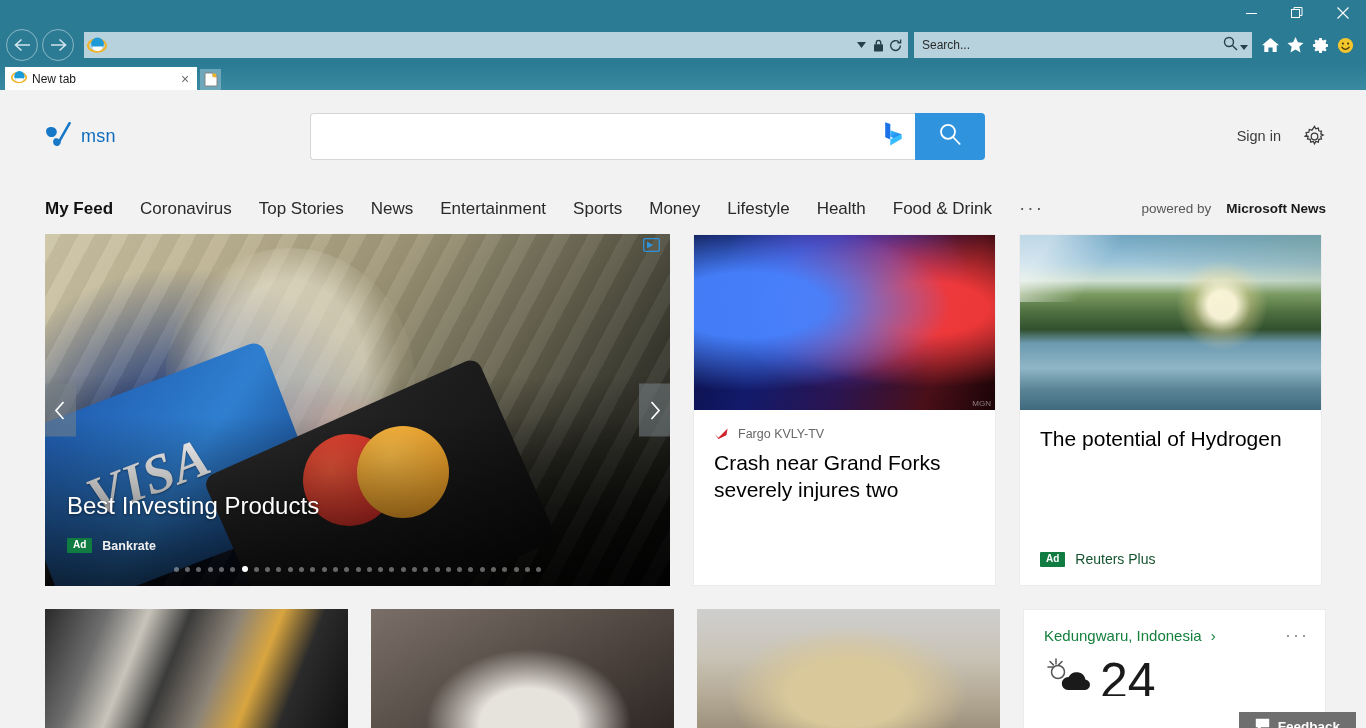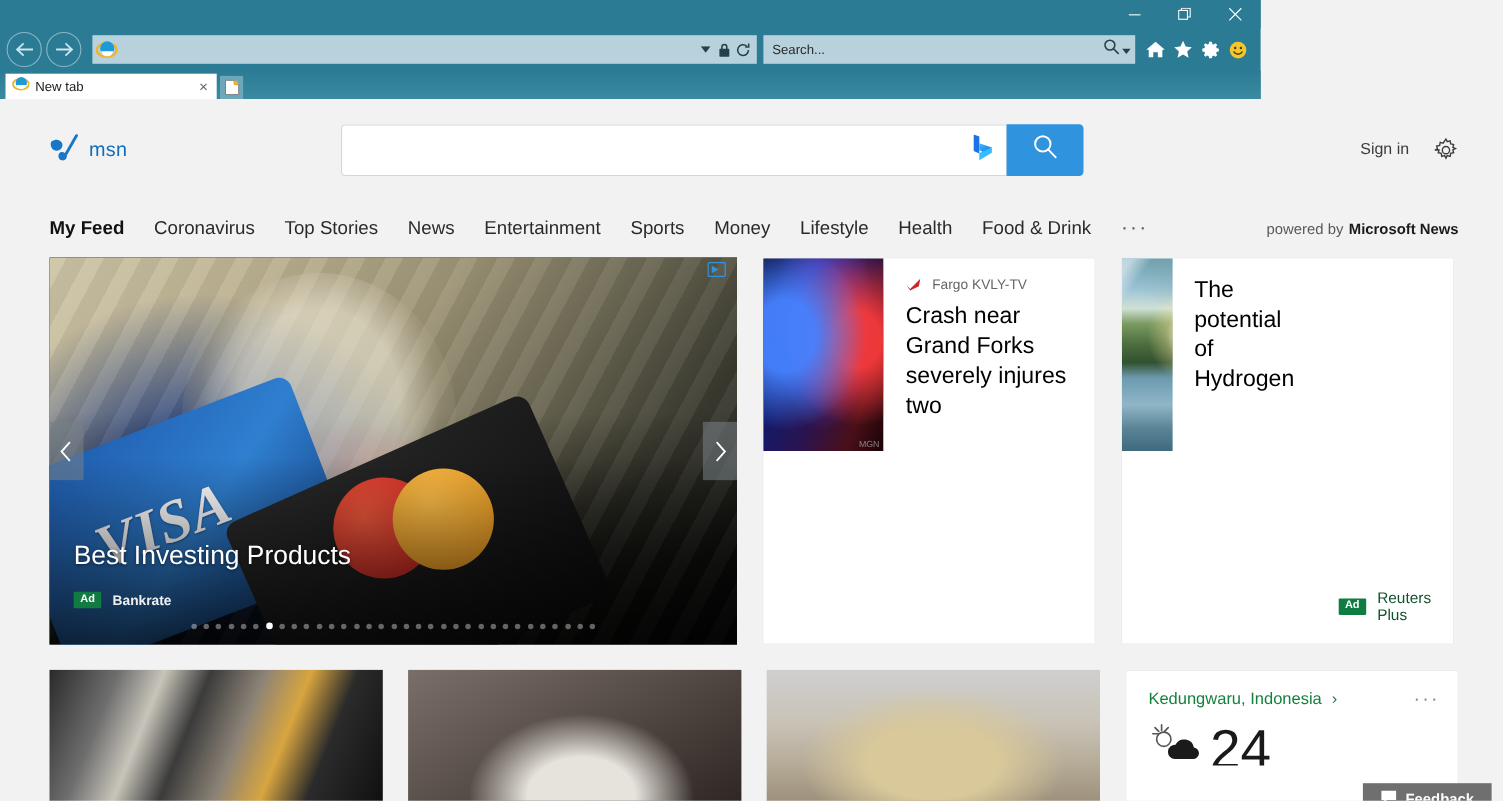--- a/index.html
+++ b/index.html
@@ -5,21 +5,21 @@
   * { box-sizing: border-box; margin: 0; padding: 0; }
   html, body {
     width: 1366px; height: 728px;
     overflow: hidden;
     font-family: "Liberation Sans", sans-serif;
     background: #f2f2f2;
   }
 
   
   .ie-chrome {
-    width: 1146px;
+    width: 1366px;
     background: #2b7b94;
     position: relative;
   }
   .titlebar {
     height: 26px;
     display: flex;
     align-items: flex-start;
     justify-content: flex-end;
     background: #2b7b94;
   }
@@ -208,21 +208,21 @@
     font-size: 17px;
     color: #2a2a2a;
     white-space: nowrap;
   }
   .navtab.active { font-weight: bold; color: #111; }
   .navtab.more { font-size: 19px; color: #5a5a5a; letter-spacing: 2px; }
   .powered {
     margin-left: auto;
     font-size: 13.5px;
     color: #585858;
-    display: flex; gap: 5px;
+    display: flex; gap: 15px;
   }
   .powered b { color: #1a1a1a; font-weight: bold; }
 
   
   .cards {
     padding: 0 45px;
     display: flex;
     gap: 23px;
     height: 352px;
   }
@@ -340,21 +340,21 @@
     position: absolute; right: 10px; top: 4px;
     color: #2f93dd;
   }
 
   
   .card {
     width: 303px;
     height: 352px;
     background: #ffffff;
     flex: 0 0 auto;
-    display: flex; flex-direction: row;
+    display: flex; flex-direction: column;
     border: 1px solid #ececec;
     position: relative;
   }
   .card-img { height: 175px; width: 100%; position: relative; overflow: hidden; }
   .img-police {
     background:
       radial-gradient(ellipse at 18% 40%, rgba(70,130,255,.95) 0 22%, rgba(20,30,120,0) 58%),
       radial-gradient(ellipse at 78% 42%, rgba(255,60,60,.9) 0 18%, rgba(120,10,10,0) 55%),
       radial-gradient(ellipse at 50% 30%, rgba(120,80,220,.55) 0 28%, rgba(0,0,0,0) 60%),
       linear-gradient(110deg,#0a0d3a 0%, #121a6b 30%, #2a1450 55%, #4a0f18 80%, #1a0406 100%);

